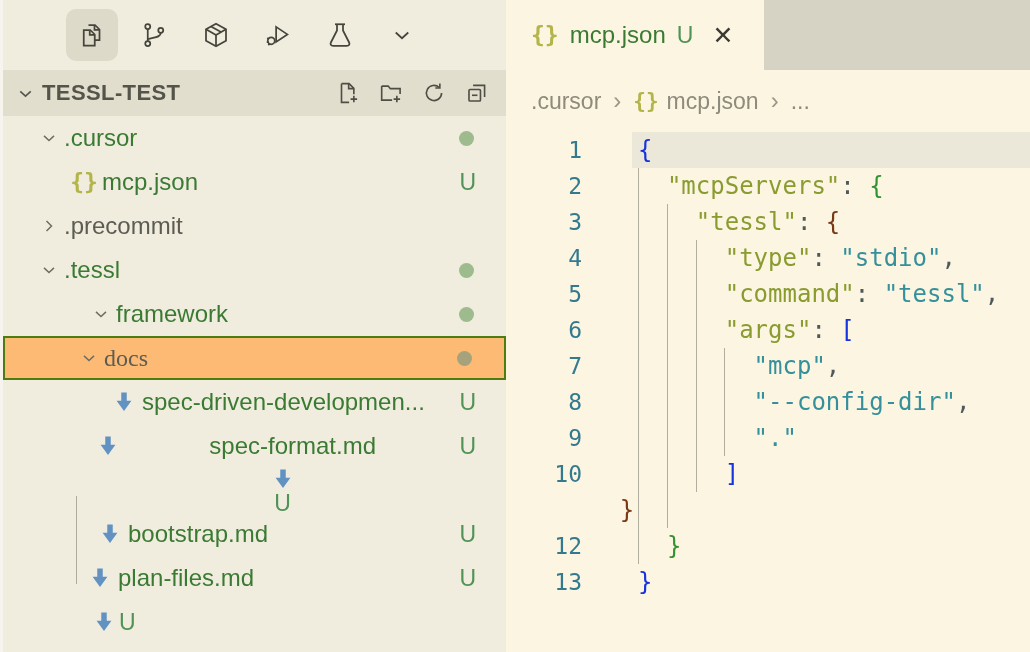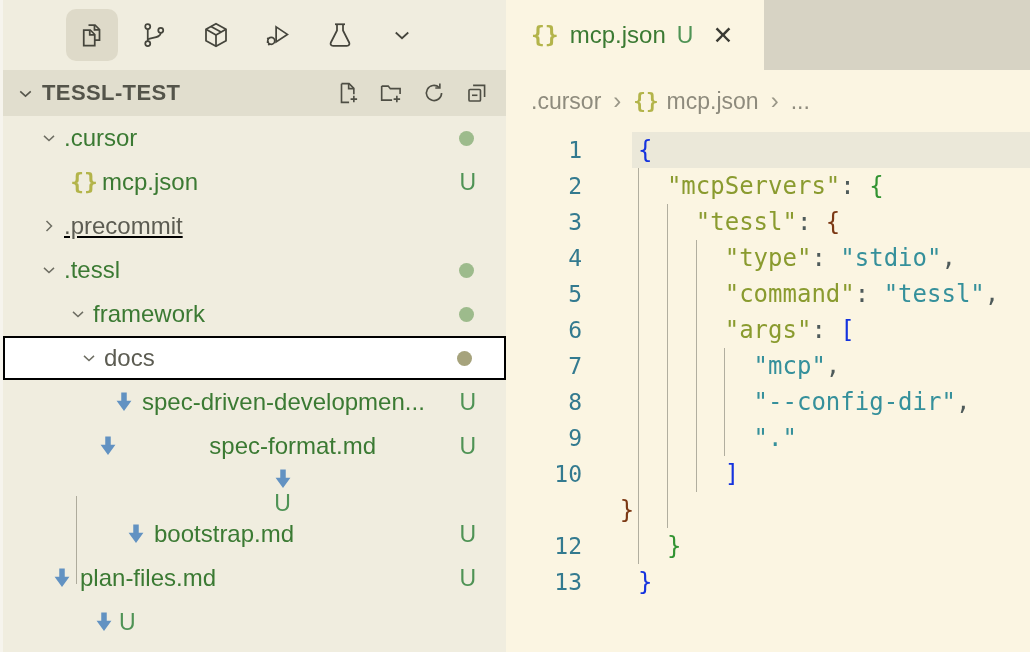--- a/index.html
+++ b/index.html
@@ -38,21 +38,21 @@
   .header-actions button { background:none; border:none; padding:0; cursor:pointer; display:flex; }
   .header-actions svg { stroke:#4E4E44; fill:none; stroke-width:1.5; }
 
   
   .tree { position:relative; }
   .row {
     height:44px; display:flex; align-items:center; position:relative;
     padding-right:30px; cursor:pointer;
   }
   .row.selected {
-    background:#ffffff; border:2px solid #000000;
+    background:#fdba74; border:2px solid #4d7c0f;font-family:Liberation Serif, serif;
   }
   .row .twist { display:flex; width:22px; flex:none; }
   .row .twist svg { stroke:#6E6E63; fill:none; stroke-width:1.8; }
   .row .ficon { display:flex; width:30px; flex:none; justify-content:center; }
   .braces {
     font-family:"DejaVu Sans Mono",monospace; font-weight:bold; font-size:23px;
     color:#B3B44A; line-height:1;
   }
   .row .label { font-size:24px; margin-left:3px; white-space:nowrap; overflow:hidden; flex:1; }
   .row .label.green { color:#3B7A33; }
@@ -199,38 +199,38 @@
         <span class="label green">.cursor</span>
         <span class="badge-dot"></span>
       </div>
       <div class="row" style="padding-left: 66px;">
         <span class="ficon">
           <span class="braces">{}</span>
         </span>
         <span class="label green">mcp.json</span>
         <span class="badge-u">U</span>
       </div>
-      <div class="row" style="padding-left: 36px; text-decoration: underline;">
+      <div class="row" style="padding-left: 36px;">
         <span class="twist">
           <svg width="20" height="20" viewBox="0 0 24 24">
             <path d="M9 6 l6 6 -6 6"></path>
           </svg>
         </span>
         <span class="label gray">.precommit</span>
       </div>
       <div class="row" style="padding-left: 36px;">
         <span class="twist">
           <svg width="20" height="20" viewBox="0 0 24 24">
             <path d="M6 9.5 l6 5.5 6-5.5"></path>
           </svg>
         </span>
         <span class="label green">.tessl</span>
         <span class="badge-dot"></span>
       </div>
-      <div class="row" style="padding-left: 65px;">
+      <div class="row" style="padding-left: 88px;">
         <span class="twist">
           <svg width="20" height="20" viewBox="0 0 24 24">
             <path d="M6 9.5 l6 5.5 6-5.5"></path>
           </svg>
         </span>
         <span class="label green">framework</span>
         <span class="badge-dot"></span>
       </div>
       <div class="row selected" style="padding-left: 74px;">
         <span class="twist">
@@ -261,30 +261,30 @@
       </div>
       <div class="row" style="padding-left: 86px; flex-direction: column;">
         <span class="ficon">
           <svg class="md-arrow" width="22" height="22" viewBox="0 0 16 16">
             <path d="M6 1 h4 v6 h3.4 L8 14.6 L2.6 7 H6 Z"></path>
           </svg>
         </span>
         <span class="label green">agents.md</span>
         <span class="badge-u">U</span>
       </div>
-      <div class="row" style="padding-left: 118px;">
+      <div class="row" style="padding-left: 92px;">
         <span class="ficon">
           <svg class="md-arrow" width="22" height="22" viewBox="0 0 16 16">
             <path d="M6 1 h4 v6 h3.4 L8 14.6 L2.6 7 H6 Z"></path>
           </svg>
         </span>
         <span class="label green">bootstrap.md</span>
         <span class="badge-u">U</span>
       </div>
-      <div class="row" style="padding-left: 44px;">
+      <div class="row" style="padding-left: 44px; margin-left: 38px;">
         <span class="ficon">
           <svg class="md-arrow" width="22" height="22" viewBox="0 0 16 16">
             <path d="M6 1 h4 v6 h3.4 L8 14.6 L2.6 7 H6 Z"></path>
           </svg>
         </span>
         <span class="label green">plan-files.md</span>
         <span class="badge-u">U</span>
       </div>
       <div class="row" style="padding-left: 86px;">
         <span class="ficon">

